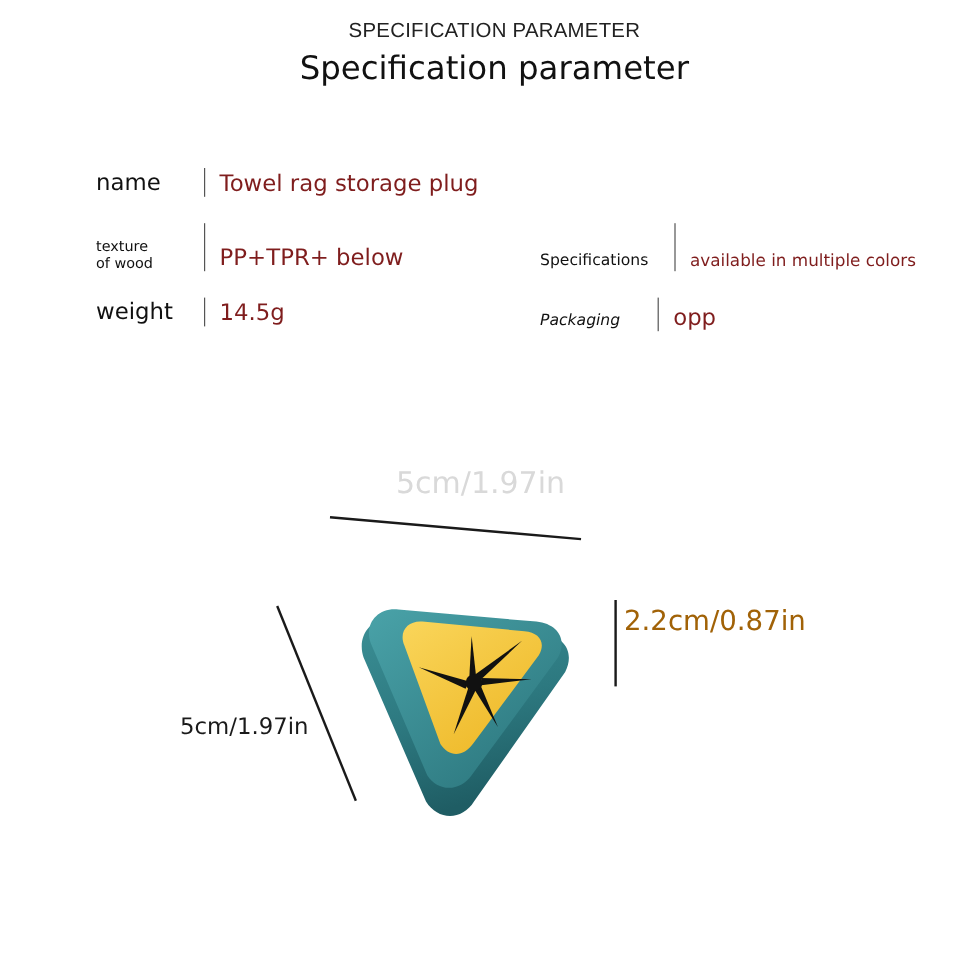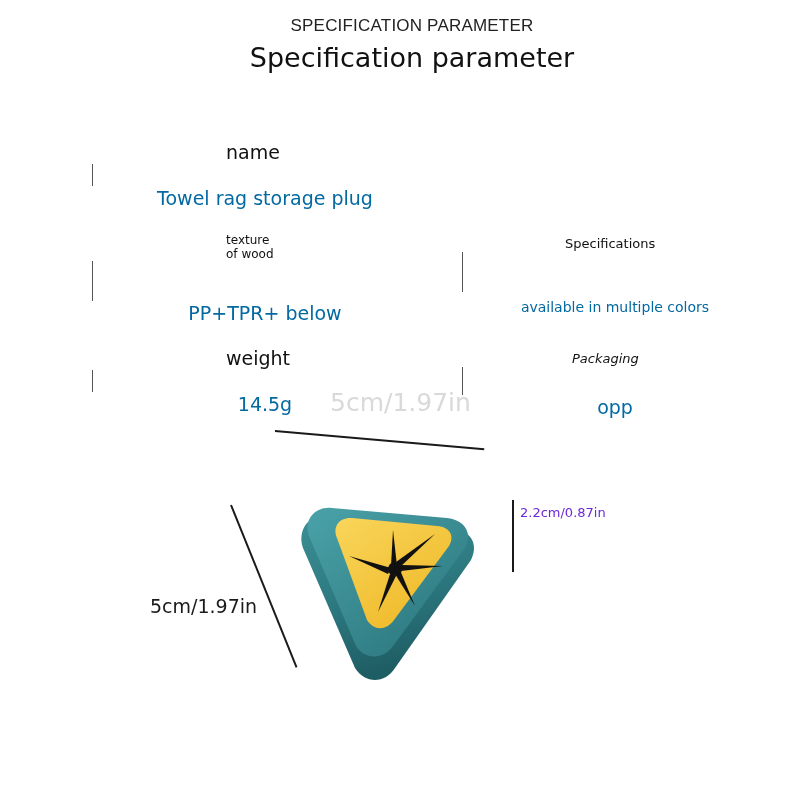--- a/index.html
+++ b/index.html
@@ -50,22 +50,21 @@
     left: 80px;
     width: 700px;
   }
   .spec-row {
     display: flex;
     align-items: flex-start;
     margin-bottom: 22px;
   }
   .spec-cell {
     display: flex;
-    align-items: center;
-    flex-direction: column;
+    align-items: flex-end;
   }
   .spec-cell.left { width: 370px; }
   .spec-cell.right { width: 330px; }
 
   .spec-label {
     font-size: 19px;
     color: #111;
     line-height: 1.15;
     padding-top: 2px;
     white-space: pre-line;
@@ -86,21 +85,21 @@
     background: #555;
     margin: 0 12px;
     align-self: stretch;
     min-height: 22px;
   }
   .divider.tall { min-height: 40px; }
   .divider.mid  { min-height: 28px; }
 
   .spec-value {
     font-size: 19px;
-    color: #0369a1;
+    color: #7f1d1d;
     padding-top: 1px;
   }
   .spec-value.small {
     font-size: 14px;
     padding-top: 7px;
   }
 
   
   .figure {
     position: absolute;
@@ -149,22 +148,22 @@
     top: 140px;
     left: 512px;
     width: 2px;
     height: 72px;
     background: #1a1a1a;
   }
   .dim-right-label {
     position: absolute;
     top: 145px;
     left: 520px;
-    font-size: 13px;
-    color: #6d28d9;
+    font-size: 23px;
+    color: #a16207;
   }
 
   .product {
     position: absolute;
     top: 110px;
     left: 275px;
     width: 240px;
     height: 220px;
   }
   .product svg { display: block; }

